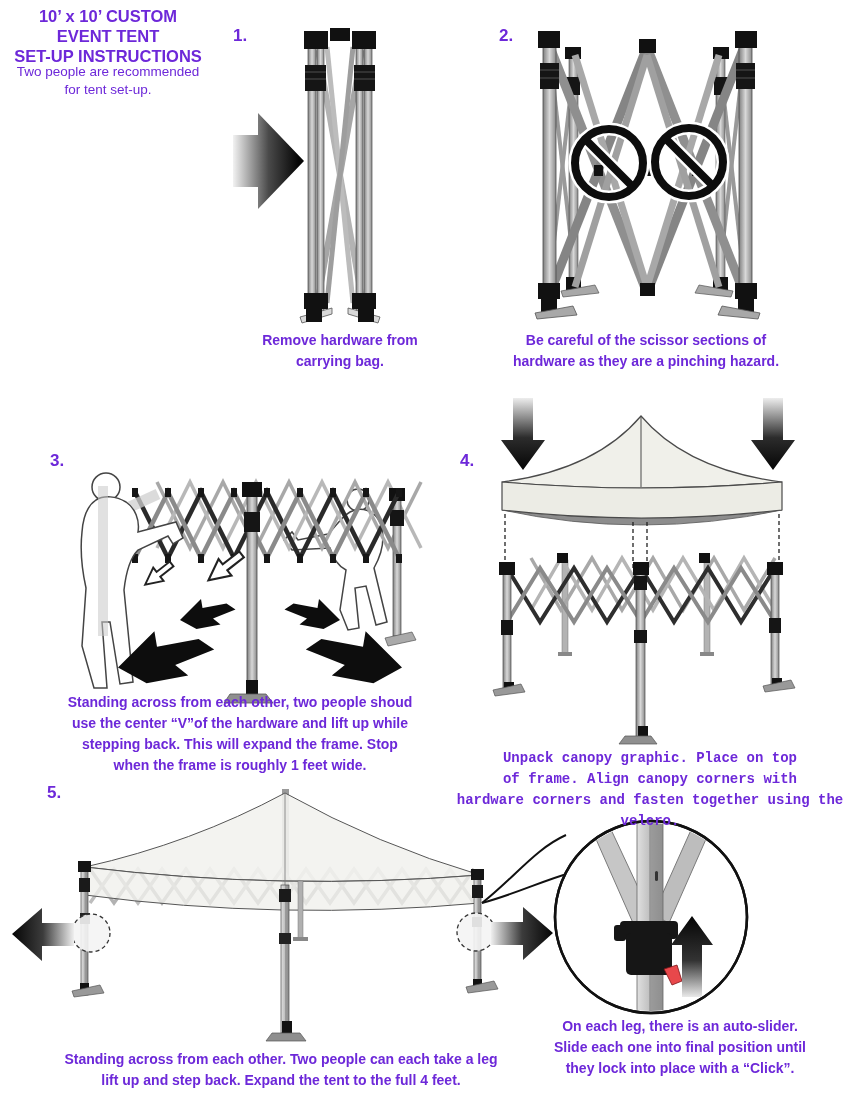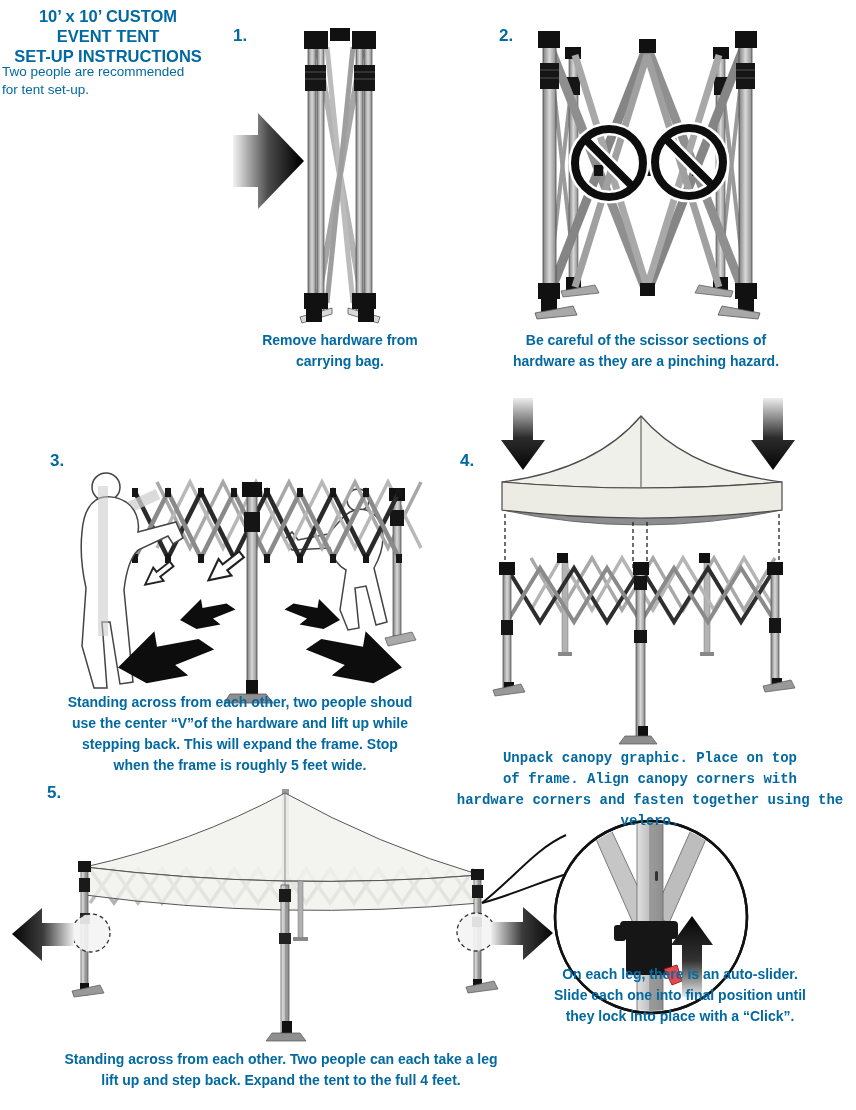--- a/index.html
+++ b/index.html
@@ -1,20 +1,20 @@
 <!DOCTYPE html>
 <html><head>
 <meta charset="utf-8">
 <style>
   html,body{margin:0;padding:0;background:#fff;}
   .page{position:relative;width:856px;height:1110px;background:#ffffff;overflow:hidden;
-        font-family:"Liberation Sans",sans-serif;color:#0369a1;}
+        font-family:"Liberation Sans",sans-serif;color:#6d28d9;}
   .abs{position:absolute;}
   .title{font-weight:bold;font-size:16.5px;line-height:20px;text-align:center;white-space:pre-line;}
-  .subtitle{font-size:13.5px;line-height:18px;white-space:pre-line;}
+  .subtitle{font-size:13.5px;line-height:18px;text-align:center;white-space:pre-line;}
   .stepnum{font-weight:bold;font-size:17px;line-height:17px;}
   .cap{font-weight:bold;font-size:14px;line-height:21px;text-align:center;white-space:pre-line;}
   svg{display:block;}
 </style>
 </head>
 <body>
 
 <div class="page">
 
   <div class="abs title" style="left:2px;top:6px;width:212px;">10’ x 10’  CUSTOM
@@ -367,23 +367,23 @@
     </g>
   </svg>
 
   <div class="abs cap" style="left:496px;top:330px;width:300px;">Be careful of the scissor sections of
 hardware as they are a pinching hazard.</div>
   <div class="abs cap" style="left:240px;top:330px;width:200px;">Remove hardware from
 carrying bag.</div>
   <div class="abs cap" style="left:55px;top:692px;width:370px;">Standing across from each other, two people shoud
 use the center “V”of the hardware and lift up while
 stepping back. This will expand the frame. Stop
-when the frame is roughly 5 feet wide.</div>
+when the frame is roughly 1 feet wide.</div>
   <div class="abs cap" style="left:455px;top:748px;width:390px;font-family:Liberation Mono, monospace;">Unpack canopy graphic. Place on top
 of frame. Align canopy corners with
 hardware corners and fasten together using the velcro.</div>
   <div class="abs cap" style="left:46px;top:1049px;width:470px;">Standing across from each other. Two people can each take a leg
 lift up and step back. Expand the tent to the full 4 feet.</div>
-  <div class="abs cap" style="left:530px;top:964px;width:300px;">On each leg, there is an auto-slider.
+  <div class="abs cap" style="left:530px;top:1016px;width:300px;">On each leg, there is an auto-slider.
 Slide each one into final position until
 they lock into place with a “Click”.</div>
 
 </div>
 
 </body></html>

